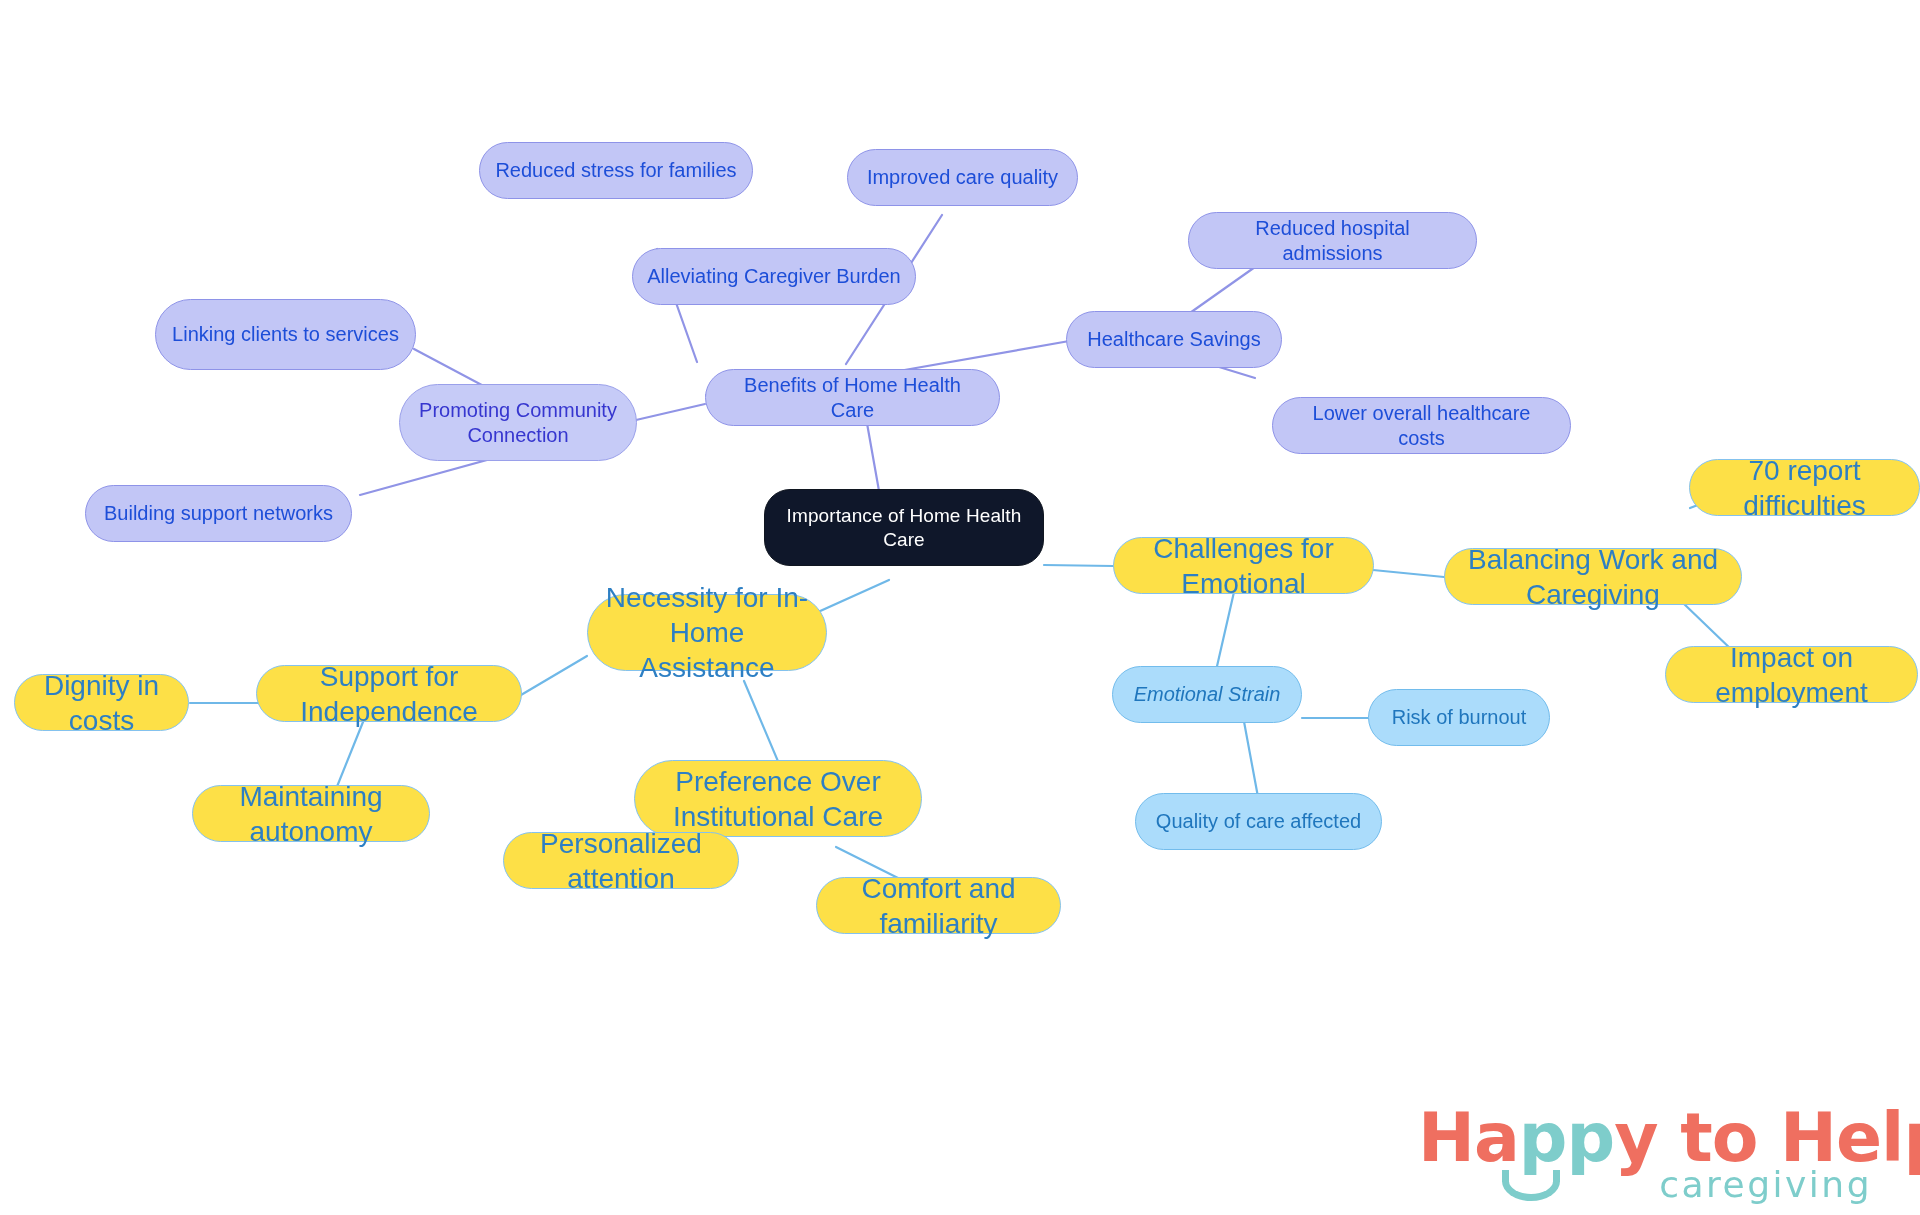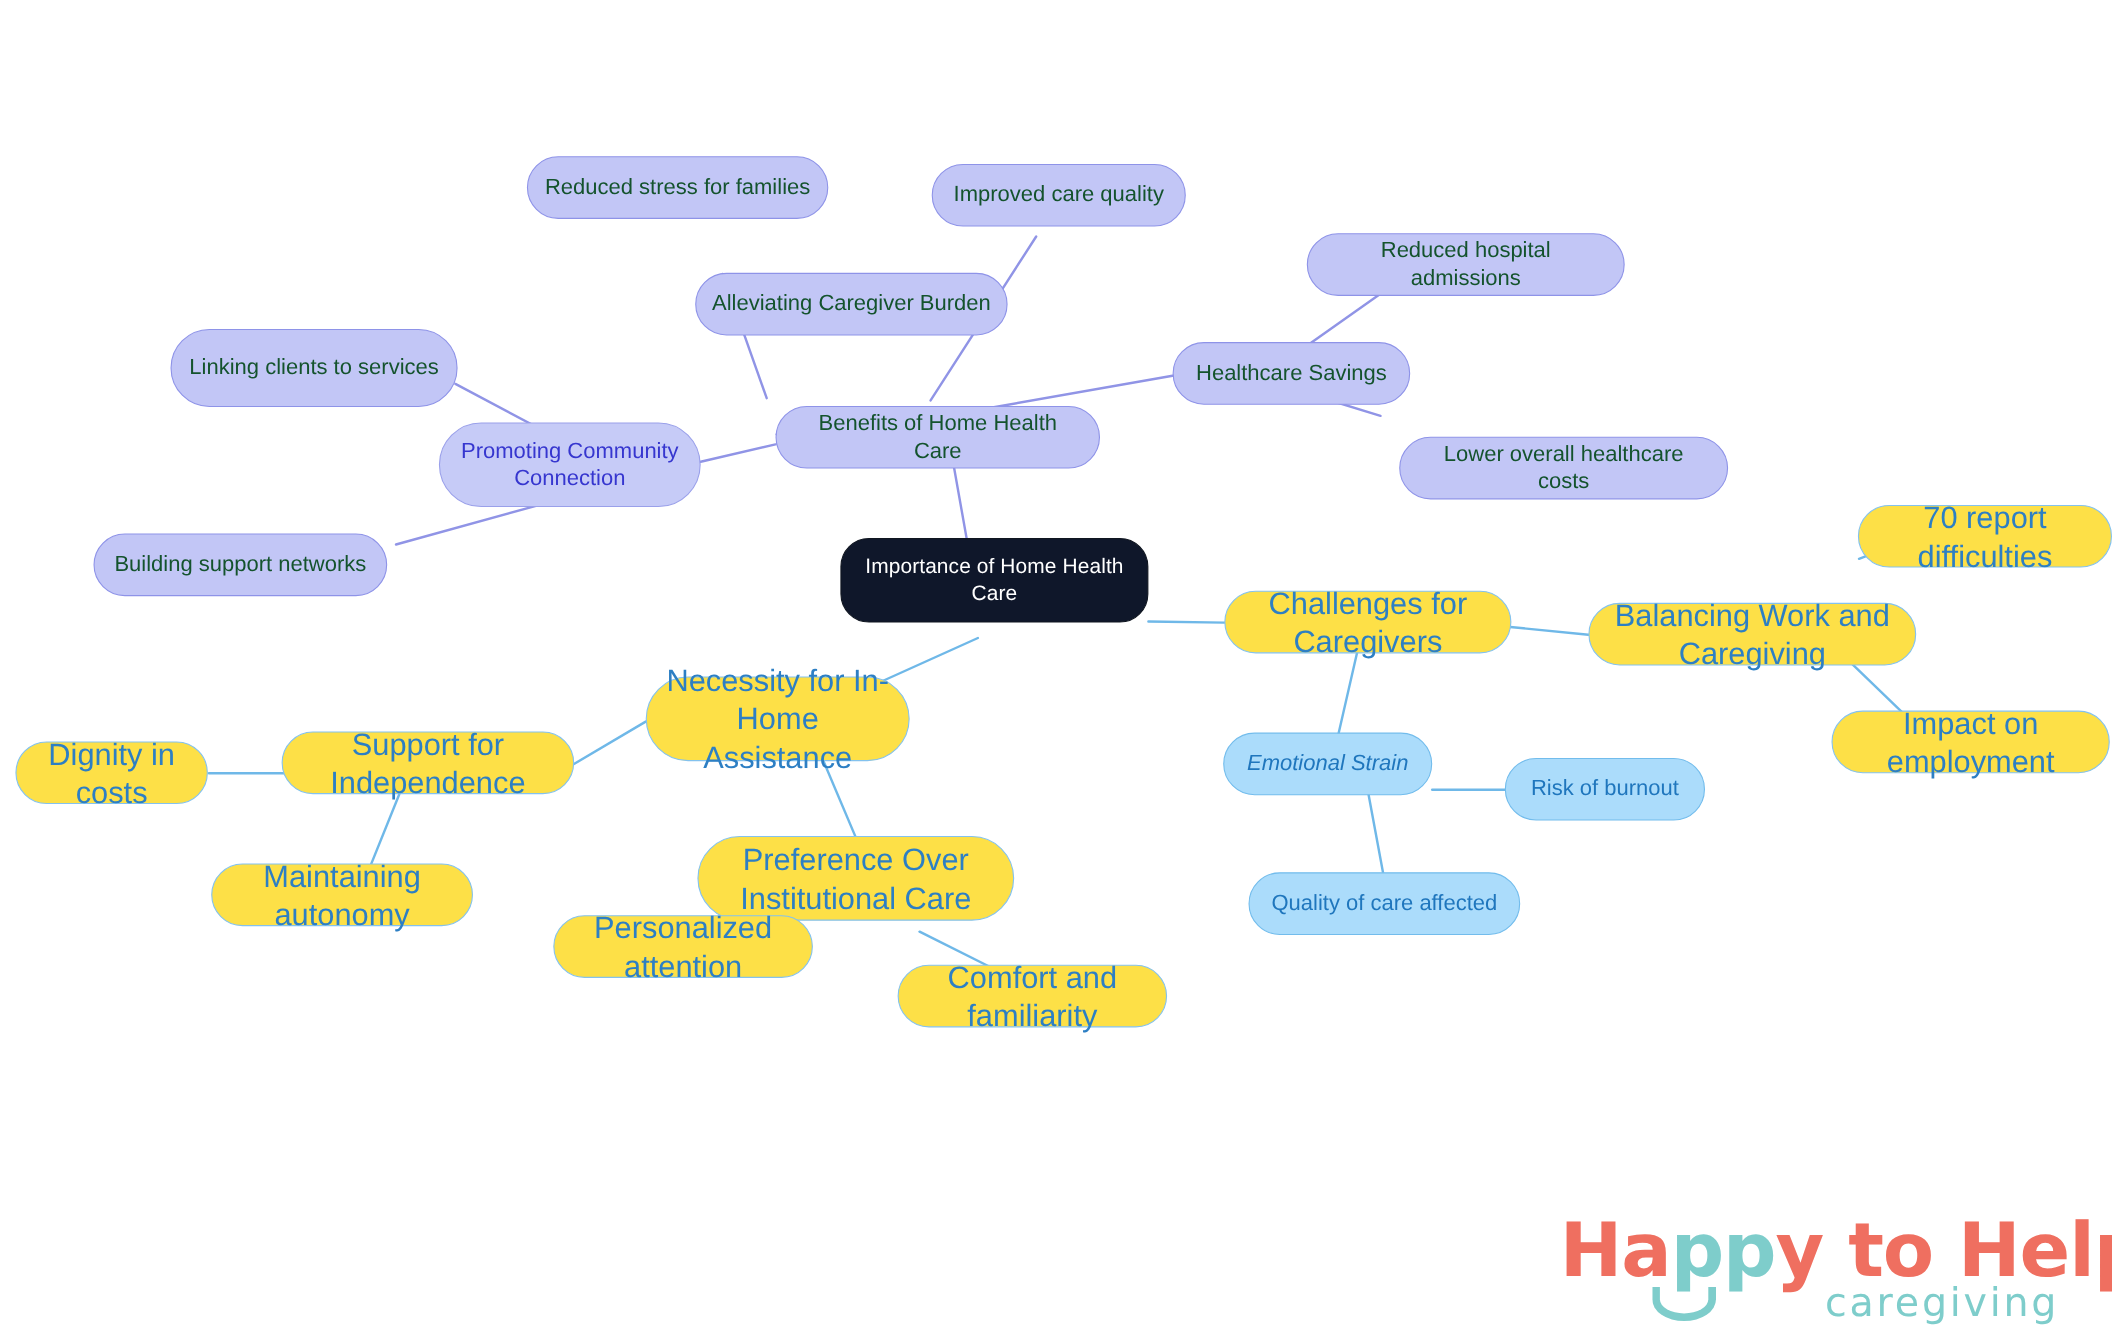--- a/index.html
+++ b/index.html
@@ -46,21 +46,21 @@
     background: #0f172a;
     border-color: #101620;
     color: #ffffff;
     border-radius: 26px;
     font-size: 19px;
     letter-spacing: 0.1px;
   }
   .node.purple {
     background: #c2c6f6;
     border-color: #8e93e8;
-    color: #14532d;
+    color: #1d4ed8;
     font-size: 20px;
   }
   .node.purple-soft {
     background: #c6cbf7;
     border-color: #9aa0ea;
     color: #3636cf;
     font-size: 20px;
   }
   .node.blue {
     background: #fde047;
@@ -170,35 +170,35 @@
   <div class="node purple" style="left:155px; top:299px; width:261px; height:71px;">Linking clients to services</div>
 
   <div class="node purple" style="left:85px; top:485px; width:267px; height:57px;">Building support networks</div>
 
   <div class="node purple" style="left:1066px; top:311px; width:216px; height:57px;">Healthcare Savings</div>
 
   <div class="node purple" style="left:1188px; top:212px; width:289px; height:57px;">Reduced hospital admissions</div>
 
   <div class="node purple" style="left:1272px; top:397px; width:299px; height:57px;">Lower overall healthcare costs</div>
 
-  <div class="node blue" style="left:1113px; top:537px; width:261px; height:57px;">Challenges for Caregivers</div>
+  <div class="node blue" style="left:1113px; top:537px; width:261px; height:57px;">Challenges for Emotional</div>
 
   <div class="node blue" style="left:1444px; top:548px; width:298px; height:57px;">Balancing Work and Caregiving</div>
 
   <div class="node blue" style="left:1689px; top:459px; width:231px; height:57px;">70 report difficulties</div>
 
   <div class="node blue" style="left:1665px; top:646px; width:253px; height:57px;">Impact on employment</div>
 
   <div class="node blue-deep" style="left:1112px; top:666px; width:190px; height:57px;font-style:italic;">Emotional Strain</div>
 
   <div class="node blue-deep" style="left:1368px; top:689px; width:182px; height:57px;">Risk of burnout</div>
 
   <div class="node blue-deep" style="left:1135px; top:793px; width:247px; height:57px;">Quality of care affected</div>
 
-  <div class="node blue" style="left:587px; top:615px; width:240px; height:77px;">Necessity for In-Home Assistance</div>
+  <div class="node blue" style="left:587px; top:594px; width:240px; height:77px;">Necessity for In-Home Assistance</div>
 
   <div class="node blue" style="left:256px; top:665px; width:266px; height:57px;">Support for Independence</div>
 
   <div class="node blue" style="left:14px; top:674px; width:175px; height:57px;">Dignity in costs</div>
 
   <div class="node blue" style="left:192px; top:785px; width:238px; height:57px;">Maintaining autonomy</div>
 
   <div class="node blue" style="left:634px; top:760px; width:288px; height:77px;">Preference Over Institutional Care</div>
 
   <div class="node blue" style="left:503px; top:832px; width:236px; height:57px;">Personalized attention</div>

